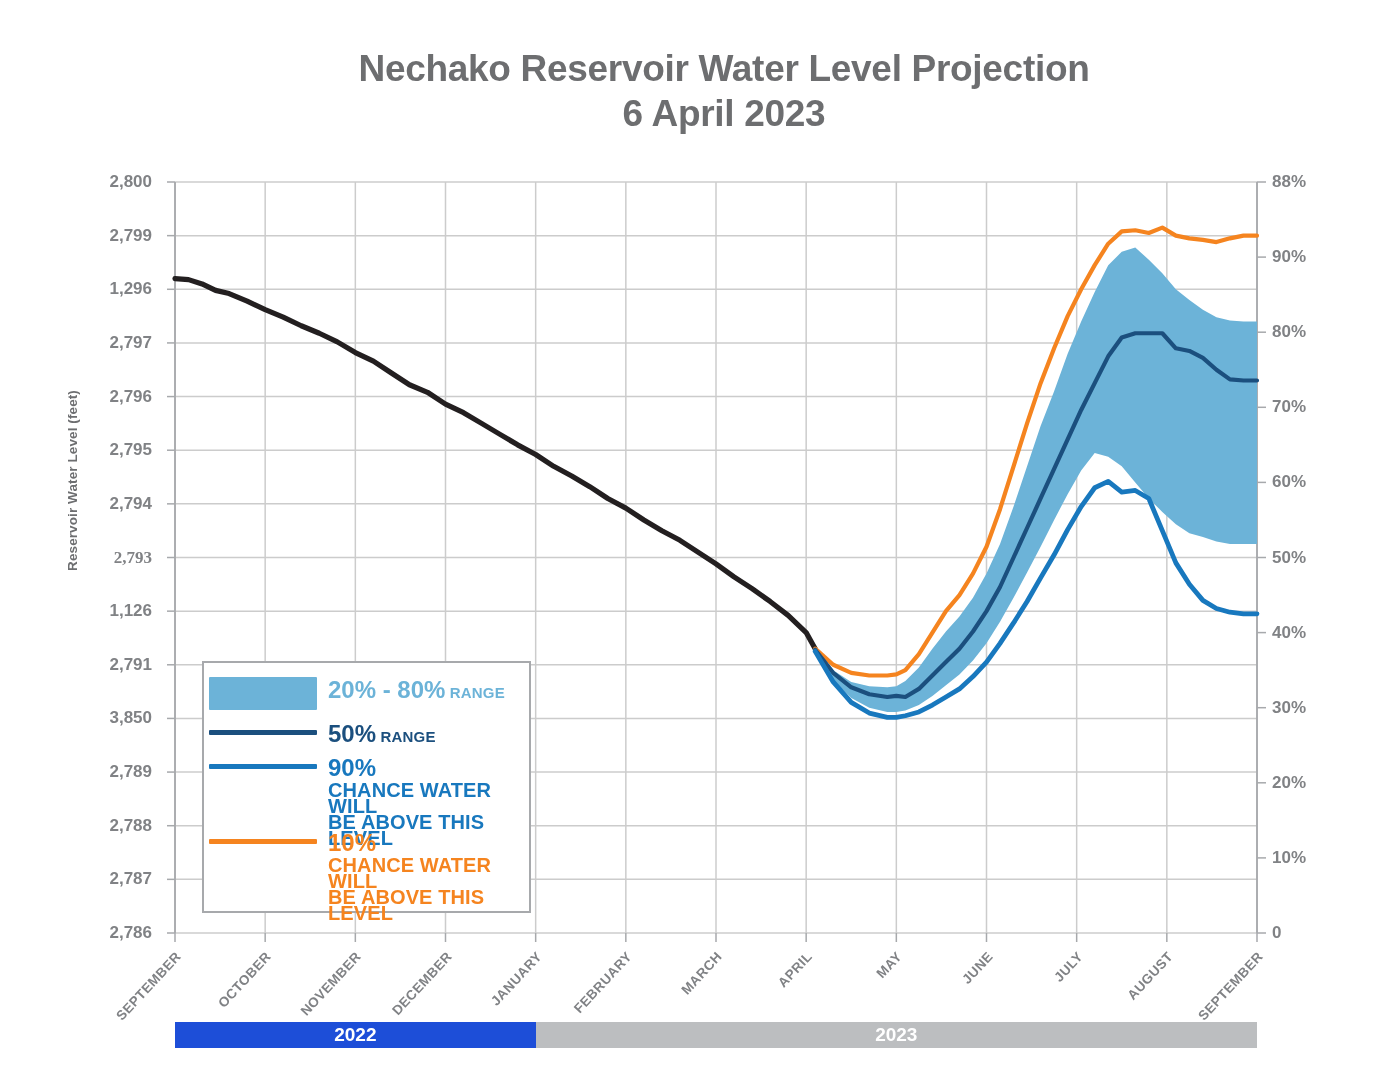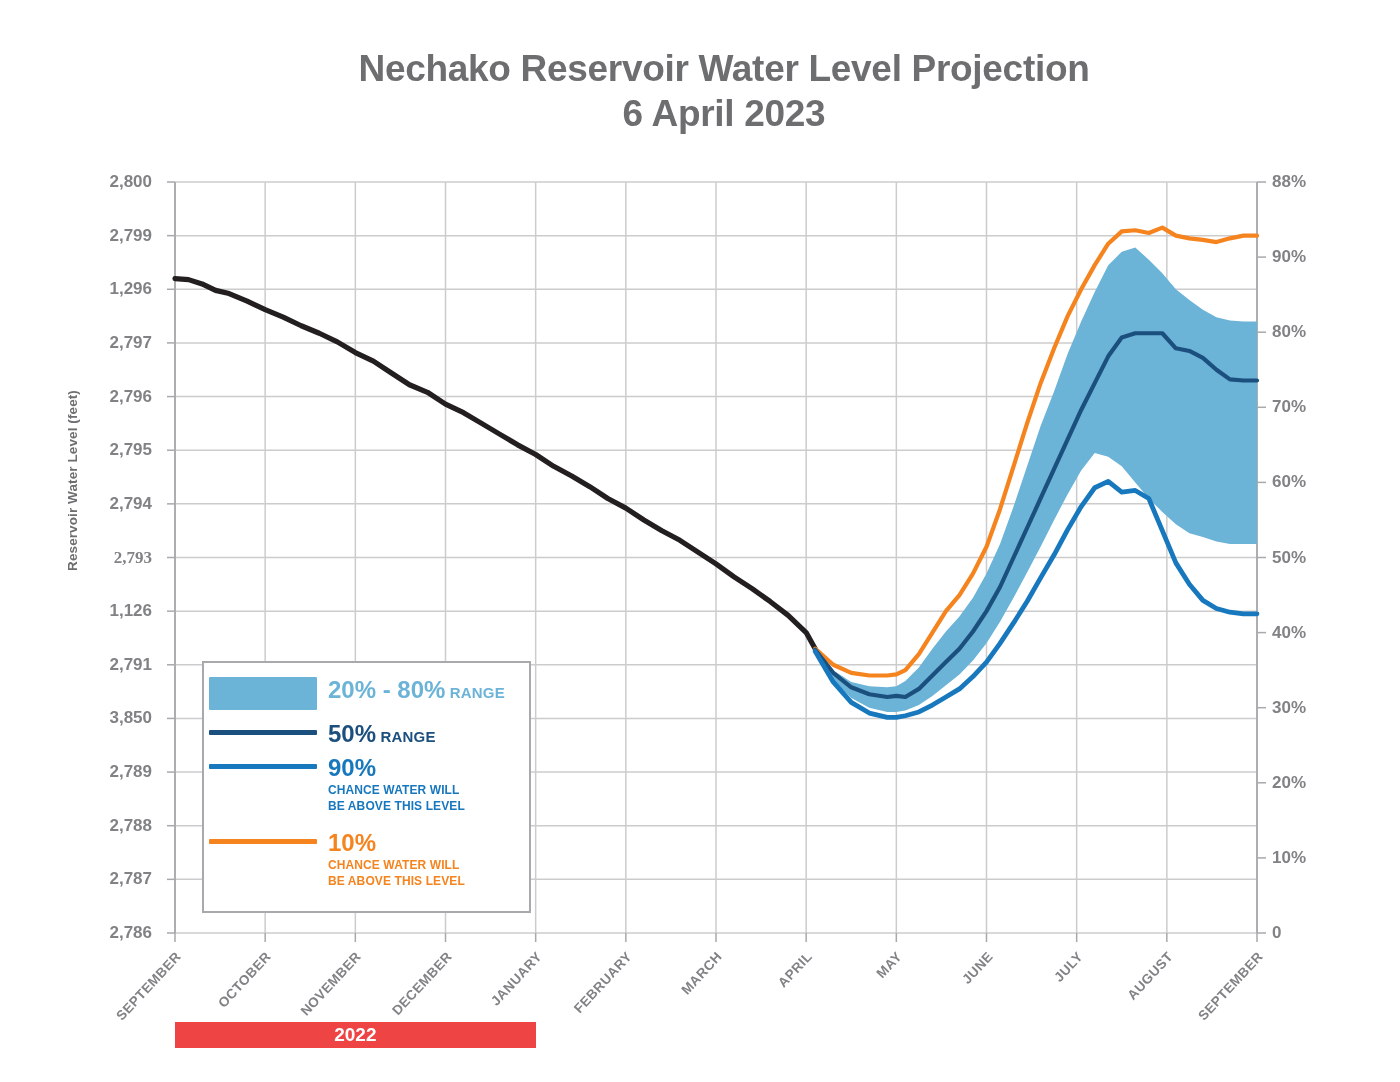--- a/index.html
+++ b/index.html
@@ -86,21 +86,21 @@
     border:2px solid #a7a9ac;
     box-sizing:border-box;
   }
   .legend-row{position:absolute;display:flex;}
   .legend-swatch-box{width:118px;flex:0 0 118px;display:flex;align-items:flex-start;justify-content:center;}
   .lg-rect{width:108px;height:33px;border-radius:1px;}
   .lg-line{width:108px;height:5px;border-radius:1px;margin-top:9px;}
   .legend-text{padding-left:6px;}
   .lg-big{font-size:24px;font-weight:bold;line-height:25px;white-space:nowrap;}
   .lg-small{font-size:15px;font-weight:bold;letter-spacing:.2px;}
-  .lg-sub{font-size:12px;font-weight:bold;line-height:16px;letter-spacing:.1px;margin-top:2px;}
+  .lg-sub{font-size:20px;font-weight:bold;line-height:16px;letter-spacing:.1px;margin-top:2px;}
 </style>
 </head>
 <body>
 
 <div id="stage">
 
   <div class="title-wrap">
     <div class="title-line">Nechako Reservoir Water Level Projection</div>
     <div class="title-line">6 April 2023</div>
   </div>
@@ -224,22 +224,25 @@
       <line x1="151" x2="151" y1="182" y2="933" stroke="#a7a9ac" stroke-width="1.8"></line>
       <line x1="1233" x2="1233" y1="182" y2="933" stroke="#a7a9ac" stroke-width="1.8"></line>
       <path d="M791.18,649.77 L809.22,670.15 L827.25,681.95 L845.28,686.24 L863.32,687.32 L872.33,686.24 L881.35,680.88 L894.88,667.47 L908.40,648.69 L921.93,631.53 L935.45,616.51 L948.97,597.73 L962.50,573.59 L976.03,544.09 L989.55,506.54 L1003.07,466.31 L1016.60,426.08 L1030.13,391.21 L1043.65,353.66 L1057.18,321.47 L1070.70,291.97 L1084.22,265.15 L1097.75,251.74 L1111.28,247.44 L1124.80,259.78 L1138.32,273.19 L1151.85,289.29 L1165.38,300.01 L1178.90,309.67 L1192.42,317.18 L1205.95,320.40 L1219.47,321.47 L1233.00,321.47 L1233.00,544.09 L1219.47,544.09 L1205.95,544.09 L1192.42,541.41 L1178.90,537.12 L1165.38,533.36 L1151.85,524.24 L1138.32,511.90 L1124.80,498.49 L1111.28,482.40 L1097.75,466.31 L1084.22,456.65 L1070.70,452.90 L1057.18,470.60 L1043.65,494.20 L1030.13,519.95 L1016.60,546.77 L1003.07,572.52 L989.55,597.73 L976.03,621.87 L962.50,643.33 L948.97,660.49 L935.45,674.44 L921.93,685.17 L908.40,695.90 L894.88,705.02 L881.35,710.38 L872.33,711.99 L863.32,711.99 L845.28,707.70 L827.25,698.04 L809.22,679.81 L791.18,650.84 Z" fill="#6cb3d8" stroke="none"></path>
       <path d="M151.00,278.56 L164.53,279.63 L178.05,283.92 L191.57,290.36 L205.10,293.58 L223.13,301.09 L241.17,309.67 L259.20,317.18 L277.23,325.76 L295.27,333.27 L313.30,341.86 L331.33,352.58 L349.37,361.17 L367.40,372.97 L385.43,384.77 L403.47,392.28 L421.50,404.08 L439.53,412.66 L457.57,423.39 L475.60,434.12 L493.63,444.85 L511.67,454.51 L529.70,466.31 L547.73,475.96 L565.77,486.69 L583.80,498.49 L601.83,508.15 L619.87,519.95 L637.90,530.68 L655.93,540.33 L673.97,552.14 L692.00,563.94 L710.03,576.81 L728.07,588.61 L746.10,601.49 L764.13,615.43 L782.17,632.60 L791.18,648.69" fill="none" stroke="#231f20" stroke-width="5.2" stroke-linejoin="round" stroke-linecap="round"></path>
       <path d="M791.18,648.69 L809.22,664.79 L827.25,672.83 L845.28,675.51 L863.32,675.51 L872.33,674.44 L881.35,670.15 L894.88,654.06 L908.40,632.60 L921.93,611.14 L935.45,595.05 L948.97,573.59 L962.50,546.77 L976.03,509.22 L989.55,466.31 L1003.07,423.39 L1016.60,383.16 L1030.13,348.29 L1043.65,316.11 L1057.18,289.29 L1070.70,265.15 L1084.22,243.69 L1097.75,231.35 L1111.28,230.28 L1124.80,232.96 L1138.32,227.60 L1151.85,235.64 L1165.38,238.33 L1178.90,239.93 L1192.42,242.08 L1205.95,238.33 L1219.47,235.64 L1233.00,235.64" fill="none" stroke="#f5841f" stroke-width="4.2" stroke-linejoin="round" stroke-linecap="round"></path>
       <path d="M791.18,649.77 L809.22,672.83 L827.25,687.32 L845.28,694.29 L863.32,696.97 L872.33,695.90 L881.35,696.97 L894.88,688.92 L908.40,675.51 L921.93,662.10 L935.45,648.69 L948.97,631.53 L962.50,611.14 L976.03,587.00 L989.55,557.50 L1003.07,528.00 L1016.60,498.49 L1030.13,468.99 L1043.65,439.49 L1057.18,409.98 L1070.70,383.16 L1084.22,356.34 L1097.75,337.56 L1111.28,333.27 L1124.80,333.27 L1138.32,333.27 L1151.85,348.29 L1165.38,350.98 L1178.90,357.95 L1192.42,369.75 L1205.95,379.41 L1219.47,380.48 L1233.00,380.48" fill="none" stroke="#1b4f7e" stroke-width="4.2" stroke-linejoin="round" stroke-linecap="round"></path>
       <path d="M791.18,651.38 L809.22,681.95 L827.25,702.34 L845.28,713.06 L863.32,717.36 L872.33,717.36 L881.35,715.75 L894.88,711.99 L908.40,705.02 L921.93,696.97 L935.45,688.92 L948.97,676.59 L962.50,662.10 L976.03,643.33 L989.55,622.94 L1003.07,601.49 L1016.60,577.88 L1030.13,554.82 L1043.65,529.61 L1057.18,506.54 L1070.70,487.76 L1084.22,481.33 L1097.75,492.06 L1111.28,490.45 L1124.80,498.49 L1138.32,530.68 L1151.85,562.86 L1165.38,584.32 L1178.90,600.41 L1192.42,608.46 L1205.95,612.22 L1219.47,613.83 L1233.00,613.83" fill="none" stroke="#1878be" stroke-width="4.8" stroke-linejoin="round" stroke-linecap="round"></path>
     </svg>
 
   <div class="yearbar" id="yearbar">
-      <div class="yearseg" style="left: 0px; width: 360.667px; background: #ef4444;">
+      <div class="yearseg" style="left: 0px; width: 360.667px; background: #1d4ed8;">
         <span>2022</span>
+      </div>
+      <div class="yearseg" style="left: 360.667px; width: 721.333px; background: rgb(188, 190, 192);">
+        <span>2023</span>
       </div>
     </div>
 
   <div class="legend" id="legend">
       <div class="legend-row" style="left: 0px; top: 14px; width: 384px;">
         <div class="legend-swatch-box">
           <div class="lg-rect" style="background: rgb(108, 179, 216);"></div>
         </div>
         <div class="legend-text">
           <div class="lg-big" style="color: rgb(108, 179, 216);"><span>20% - 80%</span><span class="lg-small"> RANGE</span></div>

